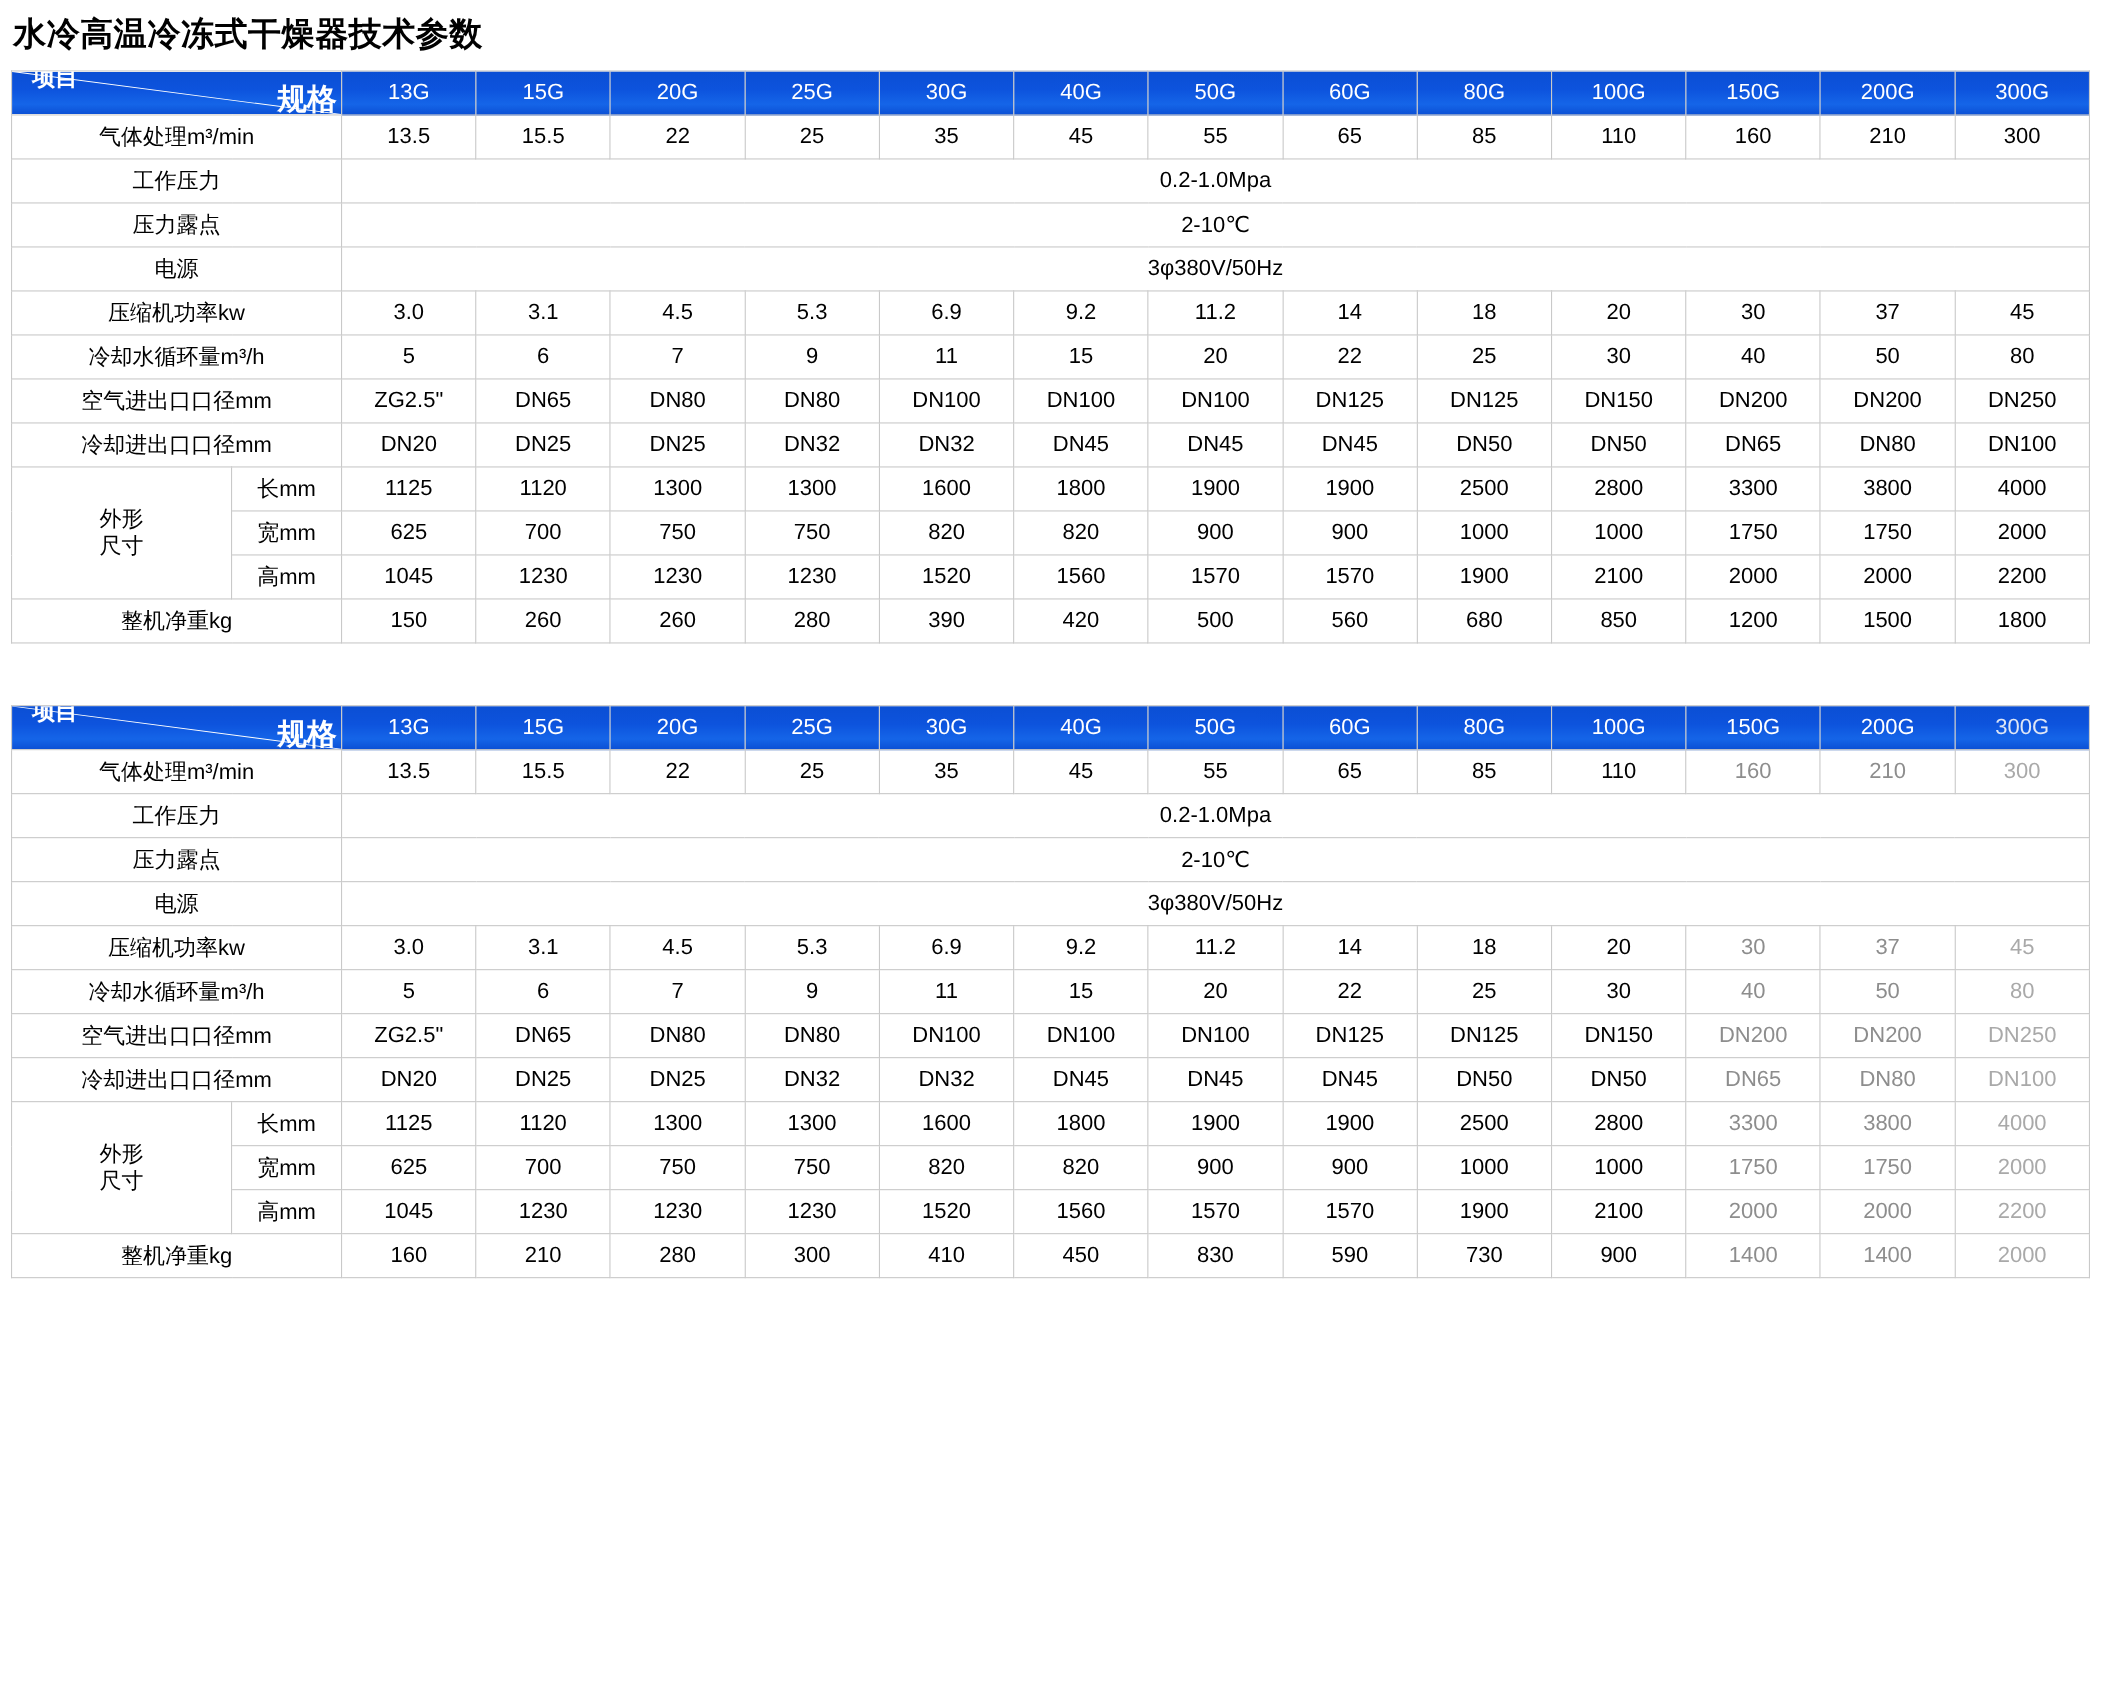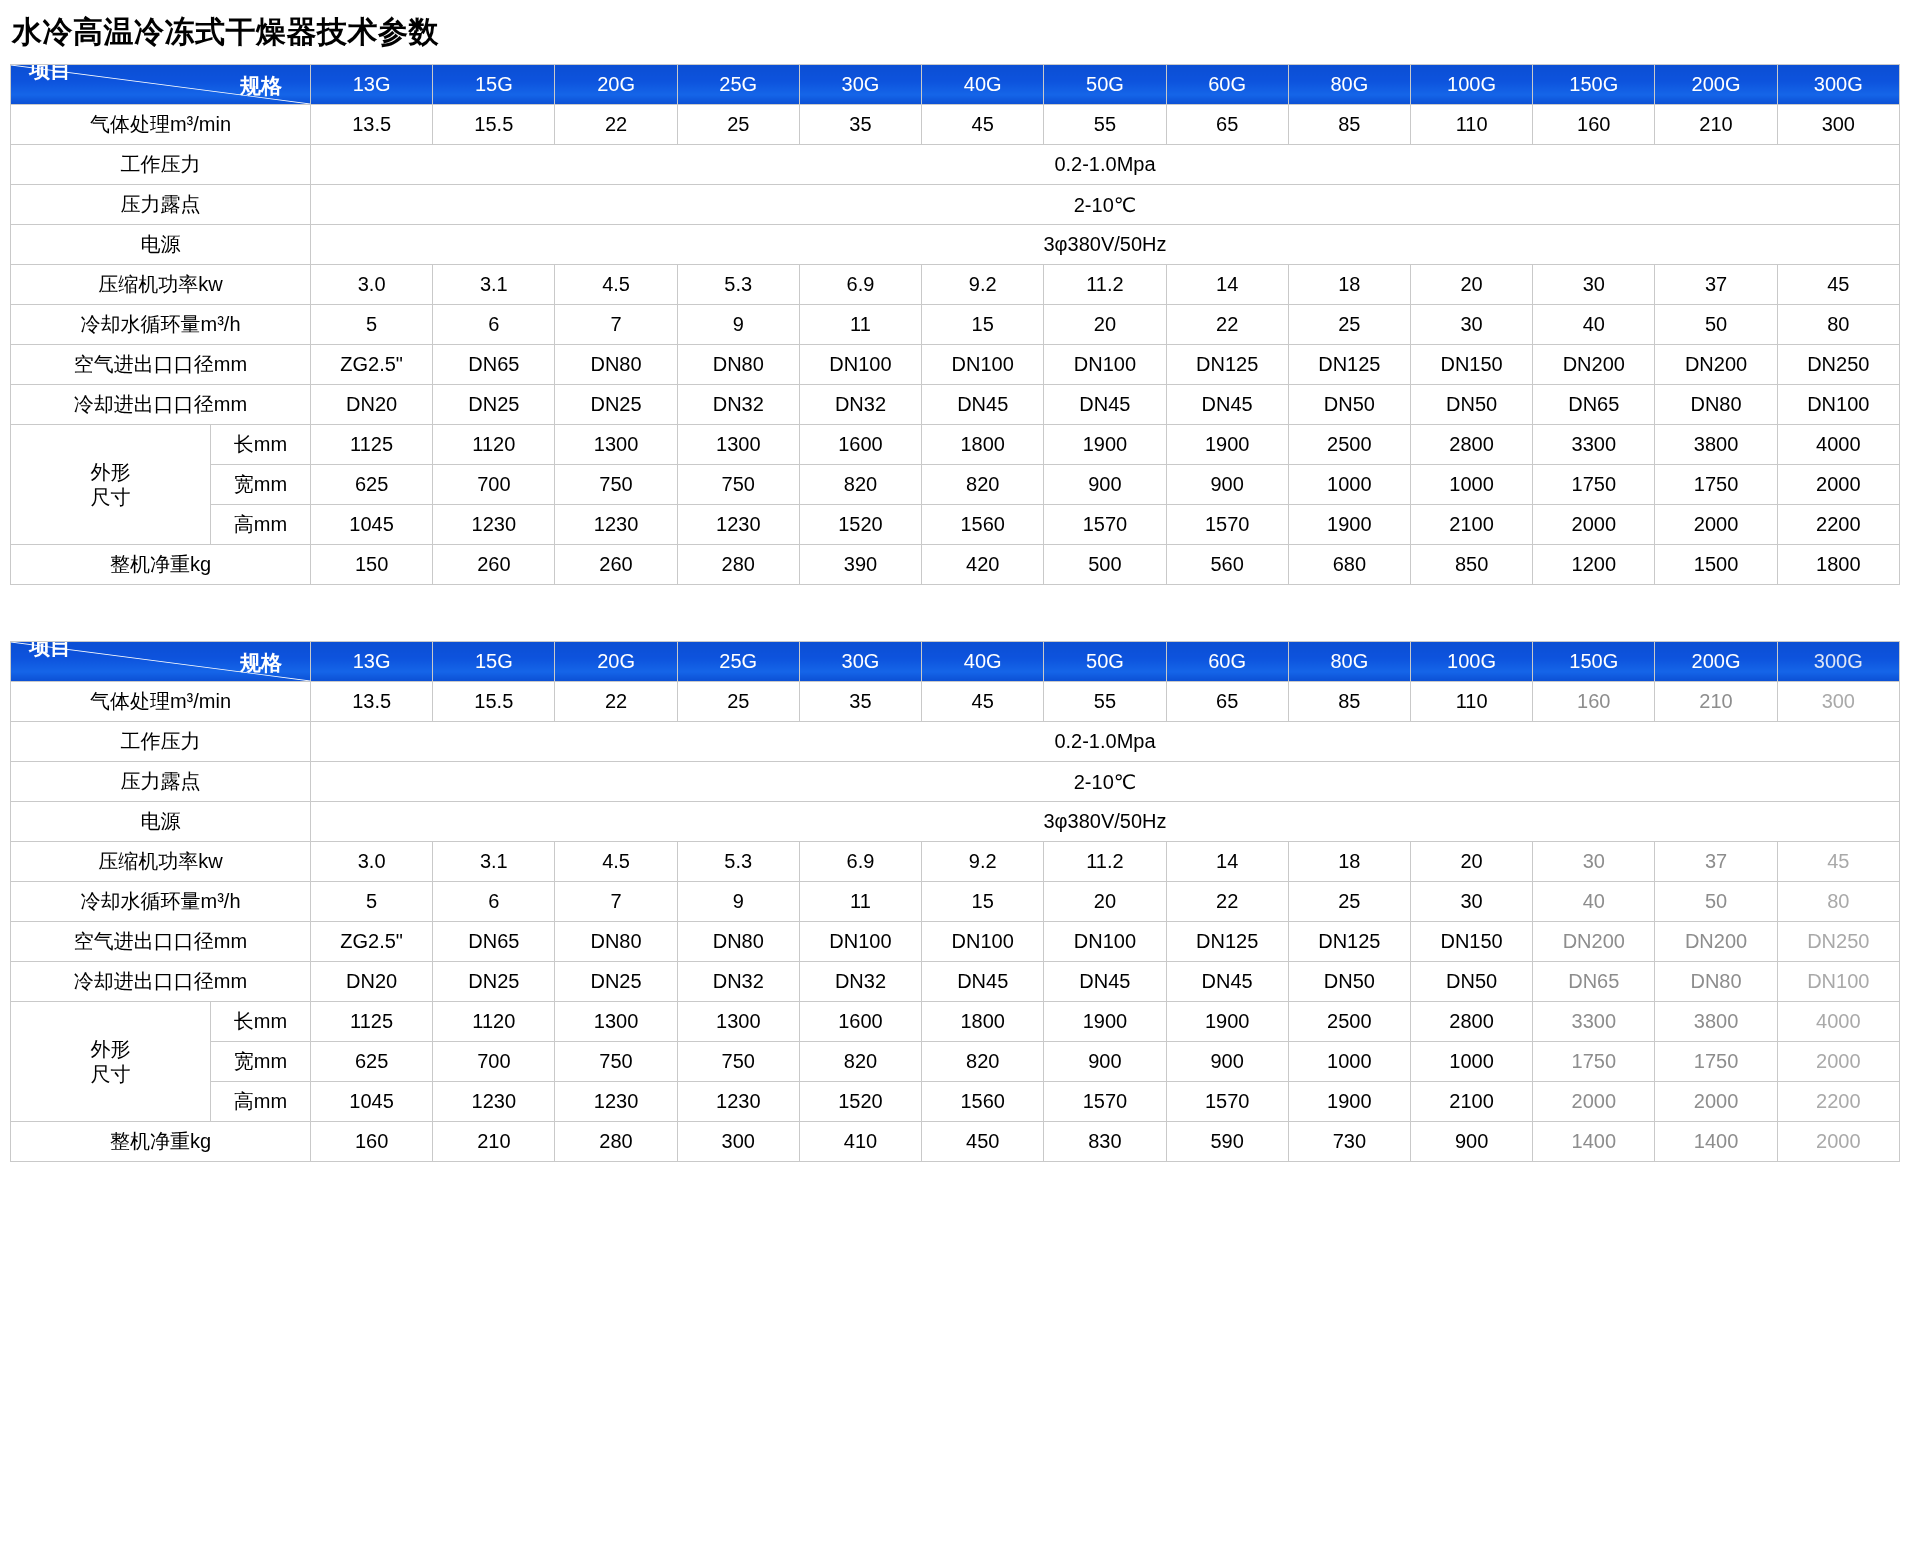--- a/index.html
+++ b/index.html
@@ -64,23 +64,23 @@
   }
   .corner-cell .diag {
     position: absolute;
     inset: 0;
     pointer-events: none;
   }
   .corner-cell .diag svg { display:block; width:100%; height:100%; }
   .corner-cell .lbl-spec {
     position: absolute;
     top: 7px;
-    right: 28px;
+    right: 4px;
     color: #ffffff;
-    font-size: 21px;
+    font-size: 27px;
     font-weight: bold;
   }
   .corner-cell .lbl-item {
     position: absolute;
     bottom: 20px;
     left: 18px;
     color: #ffffff;
     font-size: 21px;
     font-weight: bold;
   }

